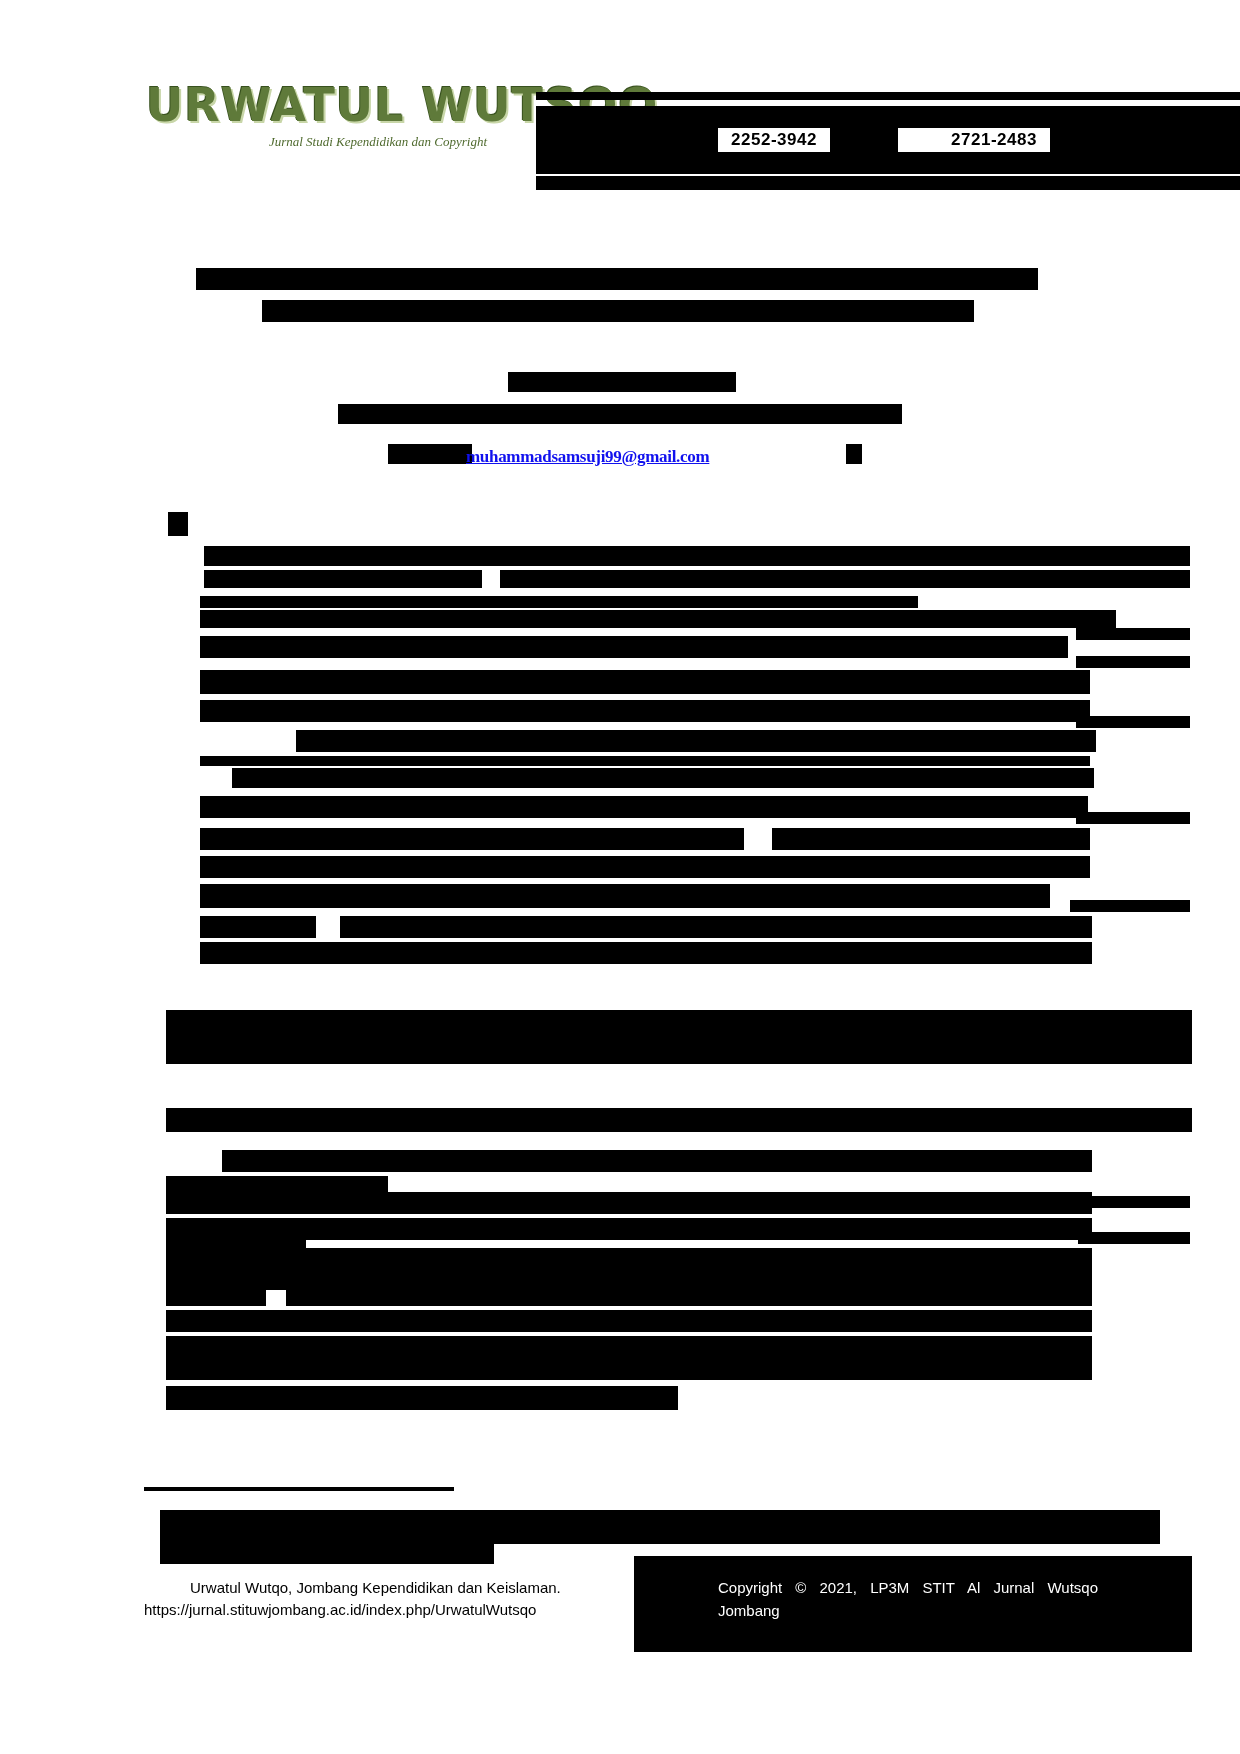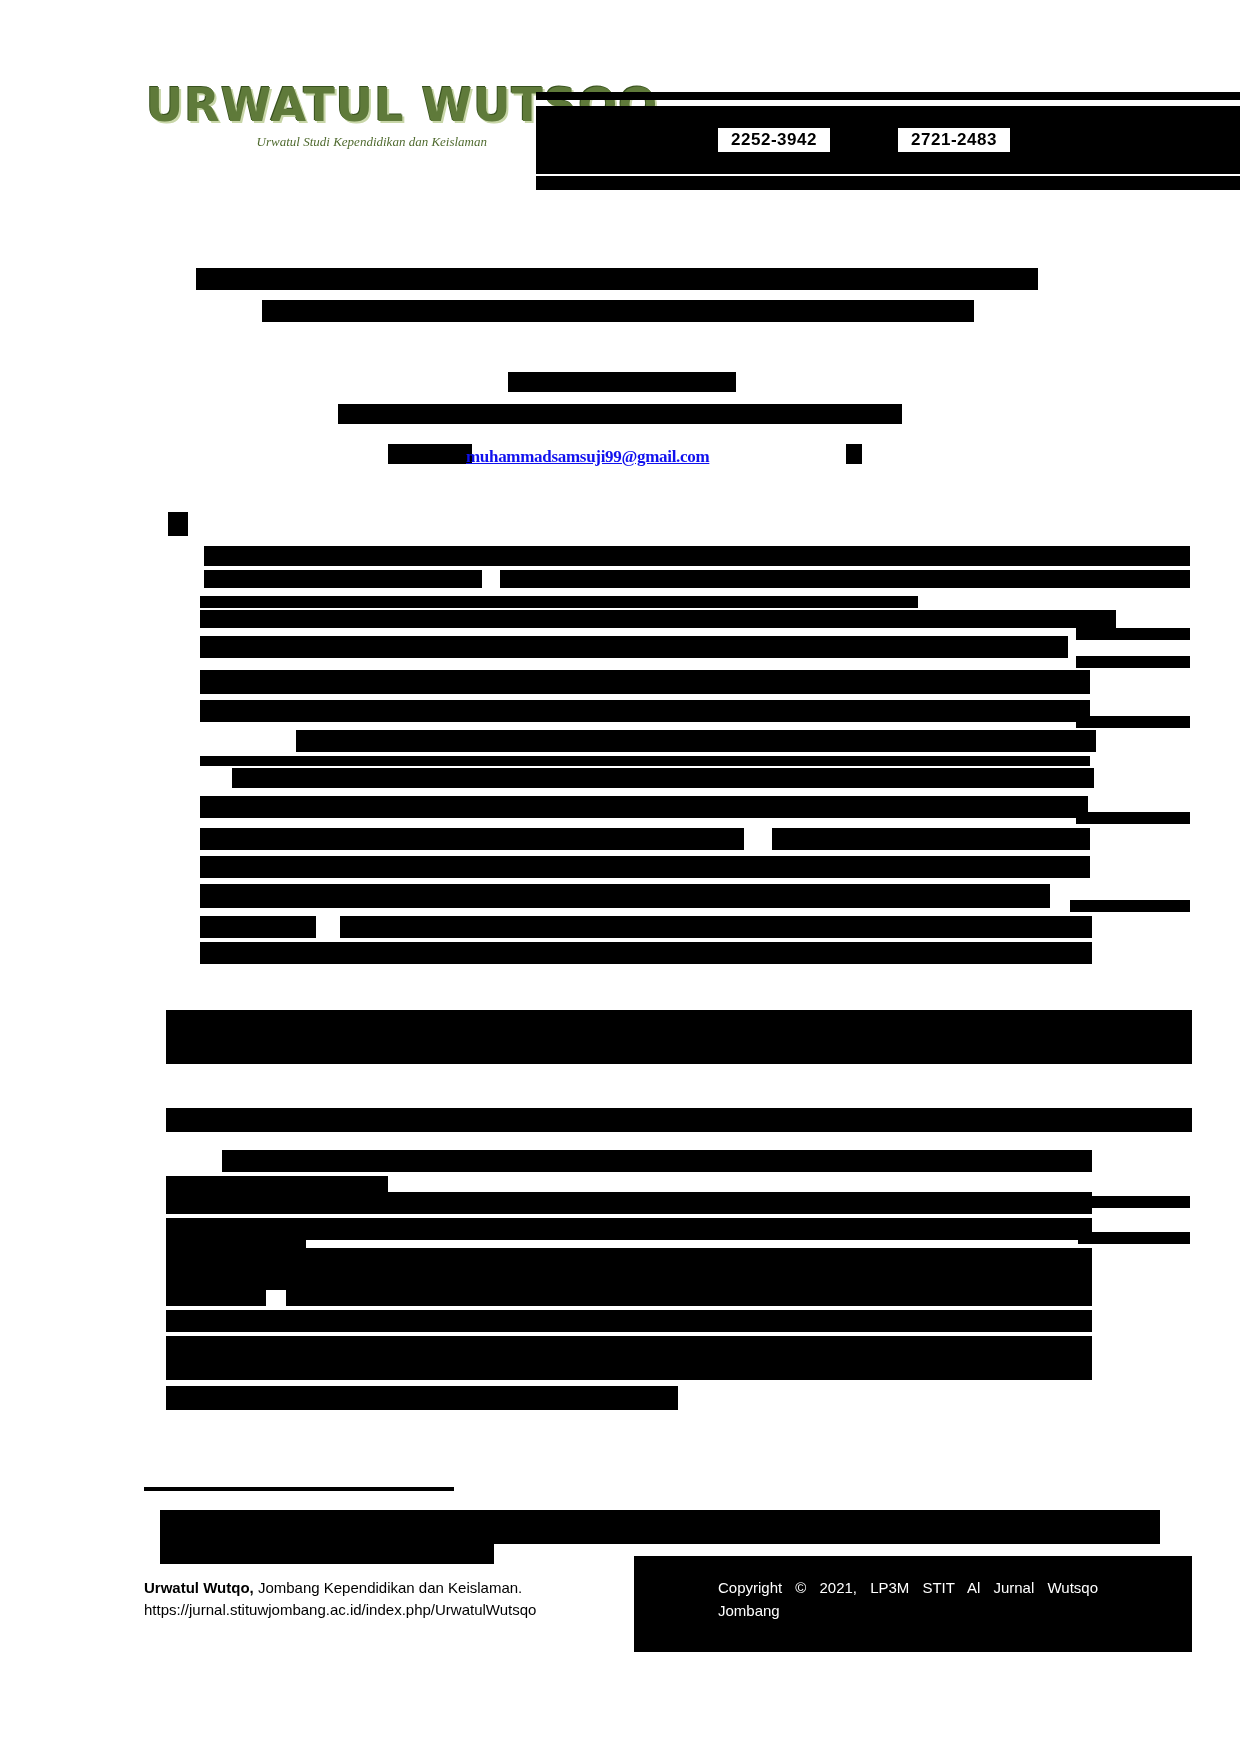--- a/index.html
+++ b/index.html
@@ -59,21 +59,21 @@
     color: #000000;
     font-family: "Liberation Sans", sans-serif;
     font-weight: bold;
     font-size: 17px;
     letter-spacing: 0.5px;
     display: flex;
     align-items: center;
     justify-content: center;
   }
   .issn-p { left: 718px; top: 128px; width: 112px; height: 24px; }
-  .issn-e { left: 898px; top: 128px; width: 112px; height: 24px; }
+  .issn-e { left: 898px; top: 128px; width: 112px; height: 24px; padding-left: 40px; }
 
   
   .email-link {
     position: absolute;
     left: 466px;
     top: 447px;
     width: 390px;
     height: 22px;
     color: #1111ee;
     font-family: "Liberation Serif", serif;
@@ -114,21 +114,21 @@
     background: #000000;
   }
 </style>
 </head>
 <body>
 
 <div class="page">
 
   <div class="logo-wrap">
     <div class="logo-text">URWATUL WUTSQO</div>
-    <div class="logo-sub">Urwatul Studi Kependidikan dan Keislaman</div>
+    <div class="logo-sub">Jurnal Studi Kependidikan dan Copyright</div>
   </div>
 
   <div class="bar" style="left:536px; top:92px; width:716px; height:8px;"></div>
   <div class="bar" style="left:536px; top:106px; width:716px; height:68px;"></div>
   <div class="bar" style="left:1075px; top:160px; width:177px; height:10px;"></div>
   <div class="bar" style="left:536px; top:176px; width:716px; height:14px;"></div>
 
   <div class="issn-box issn-p">2252-3942</div>
   <div class="issn-box issn-e">2721-2483</div>
 
@@ -192,19 +192,19 @@
   <div class="bar" style="left:166px; top:1360px; width:926px; height:20px;"></div>
   <div class="bar" style="left:166px; top:1386px; width:512px; height:24px;"></div>
 
   <div class="footer-rule"></div>
   <div class="bar" style="left:160px; top:1510px; width:1000px; height:34px;"></div>
   <div class="bar" style="left:160px; top:1544px; width:334px; height:20px;"></div>
 
   <div class="bar" style="left:634px; top:1556px; width:558px; height:96px;"></div>
 
   <div class="footer-left">
-    <span style="font-weight:bold;">Urwatul Wutqo,</span><span> Jombang Kependidikan dan Keislaman.</span><br>
+    <span style="font-weight:normal;margin-left:46px;">Urwatul Wutqo,</span><span> Jombang Kependidikan dan Keislaman.</span><br>
     <span>https://jurnal.stituwjombang.ac.id/index.php/UrwatulWutsqo</span>
   </div>
 
   <div class="footer-right">Copyright © 2021, LP3M STIT Al Jurnal Wutsqo Jombang</div>
 
 </div>
 
 </body></html>

